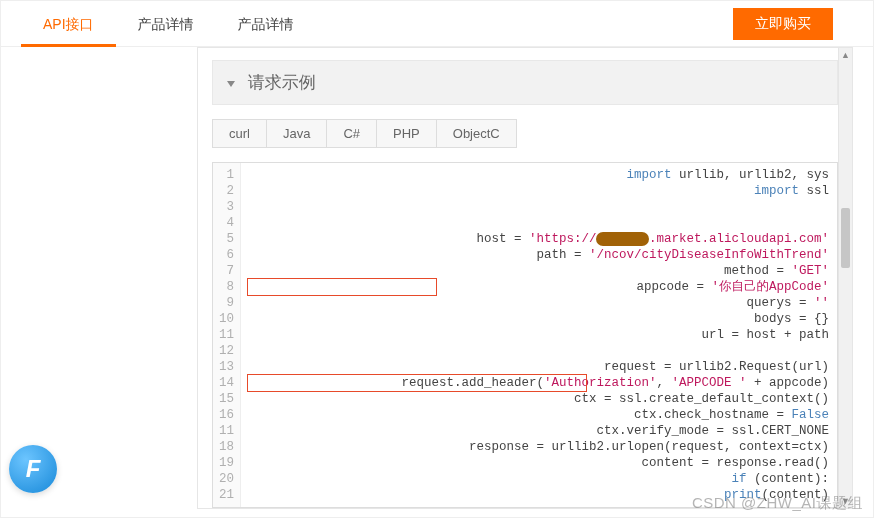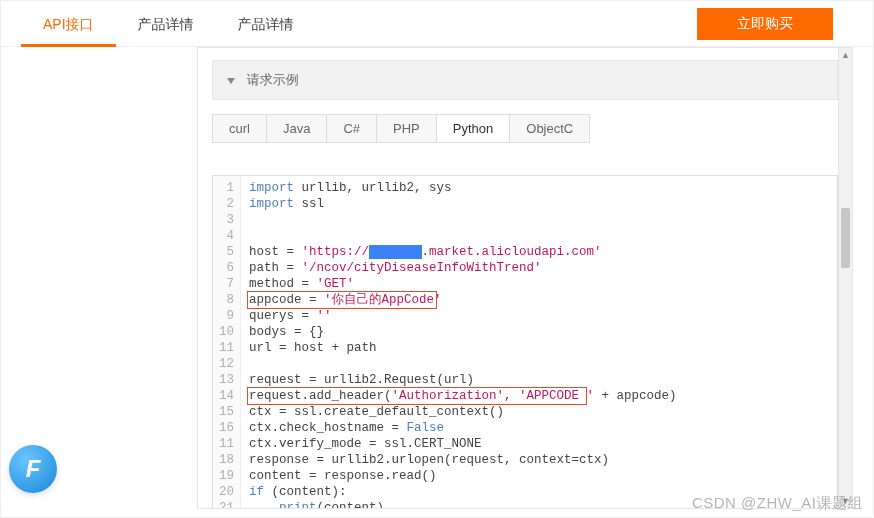--- a/index.html
+++ b/index.html
@@ -1,40 +1,40 @@
 <!DOCTYPE html>
 <html><head>
 <meta charset="utf-8">
 <style>
   * { box-sizing: border-box; margin: 0; padding: 0; }
   body { width: 874px; height: 518px; font-family: "Microsoft YaHei", Arial, sans-serif; font-size: 13px; color: #333; background: #fff; position: relative; overflow: hidden; border: 1px solid #eee;}
   
   .topnav { display: flex; align-items: center; height: 46px; padding: 0 20px; border-bottom: 1px solid #eee; position: relative; }
   .topnav .tab { padding: 0 22px; height: 46px; line-height: 46px; color: #404040; cursor: pointer; font-size: 14px; text-align:center; min-width: 90px;}
   .topnav .tab.active { color: #ff6a00; border-bottom: 3px solid #ff6a00; }
-  .buy-btn { position: absolute; right: 40px; top: 7px; background: #ff6a00; color: #fff; border: none; padding: 0 40px; height: 32px; font-size: 14px; cursor: pointer; }
+  .buy-btn { position: absolute; right: 40px; top: 7px; background: #ff6a00; color: #fff; border: none; padding: 0 22px; height: 32px; font-size: 14px; cursor: pointer; }
 
   .content-area { position: absolute; left: 196px; top: 46px; right: 20px; bottom: 8px; border: 1px solid #e6e6e6; background:#fff;}
   .scroll-inner { position: absolute; inset:0; overflow:hidden; padding: 12px 14px 0 14px;}
   
-  .accordion-hdr { background: #f2f2f2; border: 1px solid #e8e8e8; padding: 10px 14px; color: #666; font-size: 13px; margin-bottom: 14px;}
+  .accordion-hdr { background: #f2f2f2; border: 1px solid #e8e8e8; padding: 10px 14px; color: #666; font-size: 17px; margin-bottom: 14px;}
   .accordion-hdr .tri { display:inline-block; width:0; height:0; border-left:4px solid transparent; border-right:4px solid transparent; border-top:6px solid #888; margin-right:8px; vertical-align:middle;}
   
-  .lang-tabs { display: flex; gap: 0; margin-bottom: 32px; }
+  .lang-tabs { display: flex; gap: 0; margin-bottom: 14px; }
   .lang-tabs .lt { border:1px solid #ddd; background:#f7f7f7; color:#666; padding: 6px 16px; font-size:13px; cursor:pointer; margin-right:-1px;}
   .lang-tabs .lt.active { background:#fff; color:#333;}
   
   .code-box { border:1px solid #ddd; background:#fff; font-family: Consolas, "Courier New", monospace; font-size: 12.5px; line-height: 16px; display:flex;}
   .gutter { background:#fafafa; border-right:1px solid #eee; color:#b0b0b0; text-align:right; padding: 4px 6px 4px 4px; user-select:none; min-width:28px;}
   .gutter div { height:16px; }
-  .code-lines { padding: 4px 8px; color:#444; white-space: pre; position:relative; flex:1;}
+  .code-lines { padding: 4px 8px; color:#444; white-space: pre; position:relative; flex:1;text-align:right;}
   .code-lines div { height:16px; }
   .str { color: #be185d; } 
   .kw { color: #4b82b8; }
-  .smudge { background: #3b82f6; color: transparent; }
+  .smudge { background: #a16207; color: transparent; border-radius: 7px; }
   
   .redbox1 { position:absolute; border:1.5px solid #e74a2a; }
   
   .scrollbar-v { position:absolute; right:0; top:0; bottom:0; width:14px; background:#f1f1f1; border-left:1px solid #e5e5e5;}
   .scrollbar-v .thumb { position:absolute; left:2px; right:2px; height:60px; background:#c6c6c6; border-radius:2px;}
   .scrollbar-v .arrow { position:absolute; left:0; right:0; height:14px; display:flex; align-items:center; justify-content:center; color:#888; font-size:9px; cursor:pointer;}
   
   .float-icon { position:absolute; left:8px; bottom:24px; width:48px; height:48px; border-radius:50%; background: radial-gradient(circle at 35% 30%, #6cc5ff, #1788d8); display:flex; align-items:center; justify-content:center; color:#fff; font-size:24px; font-style:italic; font-weight:bold; box-shadow: 0 2px 6px rgba(0,0,0,0.15);}
   
   .watermark { position:absolute; right:10px; bottom:4px; color: rgba(120,120,120,0.55); font-size:15px; letter-spacing:0.5px; pointer-events:none;}
@@ -55,21 +55,20 @@
     <div class="accordion-hdr">
       <span class="tri"></span>
       <span>请求示例</span>
     </div>
 
     <div class="lang-tabs">
       <div class="lt">curl</div>
       <div class="lt">Java</div>
       <div class="lt">C#</div>
       <div class="lt">PHP</div>
-      <div class="lt active">Python</div>
       <div class="lt">ObjectC</div>
     </div>
 
     <div class="code-box">
       <div class="gutter" id="gutter">
           <div>1</div>
           <div>2</div>
           <div>3</div>
           <div>4</div>
           <div>5</div>

